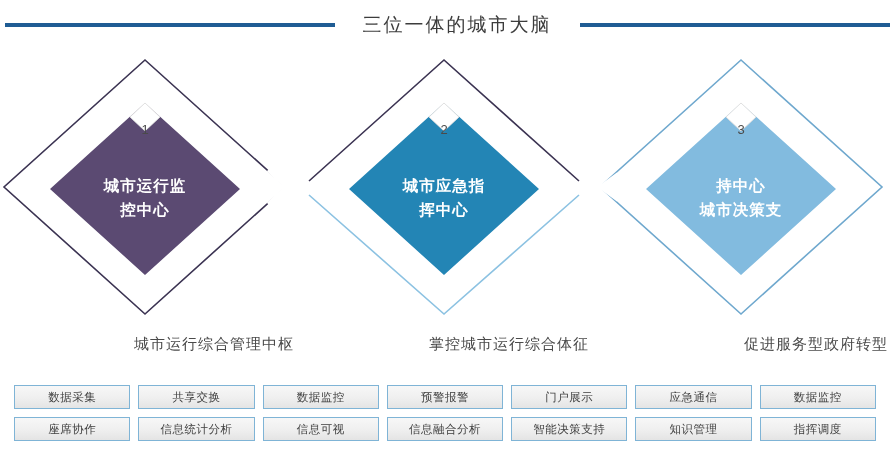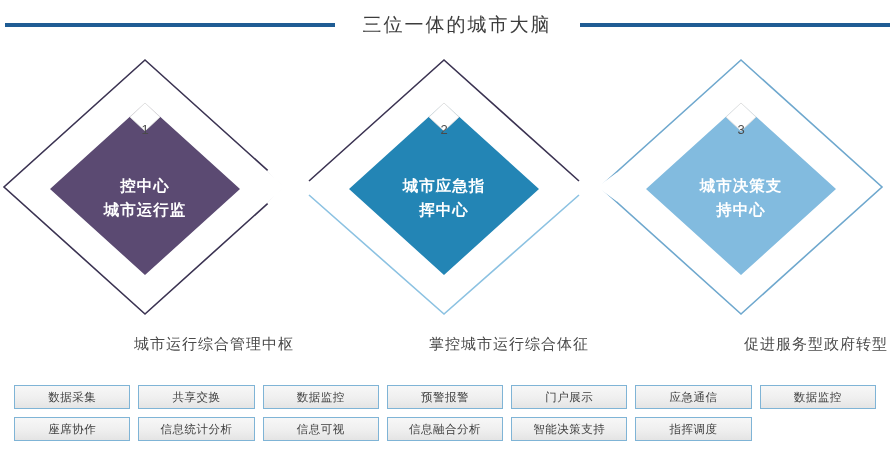--- a/index.html
+++ b/index.html
@@ -137,22 +137,22 @@
 
     <path d="M268 114 L286 131 L268 148" fill="none" stroke="#ffffff" stroke-width="3.4"></path>
 
     <path d="M145 47 L160 61 L145 75 L130 61 Z
              M145 47 L240 133 L145 219 L50 133 Z" fill="#5B4A72" fill-rule="evenodd"></path>
 
     <path d="M145 47 L160 61 L145 75 L130 61 Z" fill="#ffffff" stroke="#D8D8D8" stroke-width="0.8"></path>
   </svg>
   <div class="diamond-num">1</div>
   <div class="diamond-label">
+    <div>城市运行监</div>
     <div>控中心</div>
-    <div>城市运行监</div>
   </div>
 </div>
 
 <div class="diamond-group" id="group-2">
   <svg class="diamond-svg" viewBox="0 0 290 262">
 
     <path d="M10 125 L145 4 L280 125" fill="none" stroke="#3B3352" stroke-width="1.6"></path>
 
     <path d="M10 139 L145 258 L280 139" fill="none" stroke="#8CC2E2" stroke-width="1.6"></path>
 
@@ -170,36 +170,37 @@
 <div class="diamond-group" id="group-3">
   <svg class="diamond-svg" viewBox="0 0 290 262">
     <path d="M145 4 L286 131 L145 258 L4 131 Z" fill="none" stroke="#6FA8CE" stroke-width="1.6"></path>
     <path d="M22 118 L4 131 L22 144" fill="none" stroke="#ffffff" stroke-width="3.4"></path>
     <path d="M145 47 L160 61 L145 75 L130 61 Z
              M145 47 L240 133 L145 219 L50 133 Z" fill="#82BBDF" fill-rule="evenodd"></path>
     <path d="M145 47 L160 61 L145 75 L130 61 Z" fill="#ffffff" stroke="#D8D8D8" stroke-width="0.8"></path>
   </svg>
   <div class="diamond-num">3</div>
   <div class="diamond-label">
+    <div>持中心</div>
     <div>城市决策支</div>
-    <div>持中心</div>
   </div>
 </div>
 
 <div class="caption" id="caption-1">城市运行综合管理中枢</div>
 <div class="caption" id="caption-2">掌控城市运行综合体征</div>
 <div class="caption" id="caption-3">促进服务型政府转型</div>
 
 <div id="tag-grid">
   <div class="tag">数据采集</div>
   <div class="tag">共享交换</div>
   <div class="tag">数据监控</div>
   <div class="tag">预警报警</div>
   <div class="tag">门户展示</div>
   <div class="tag">应急通信</div>
   <div class="tag">数据监控</div>
   <div class="tag">座席协作</div>
   <div class="tag">信息统计分析</div>
   <div class="tag">信息可视</div>
   <div class="tag">信息融合分析</div>
   <div class="tag">智能决策支持</div>
+  <div class="tag">知识管理</div>
   <div class="tag">指挥调度</div>
 </div>
 
 </body></html>

